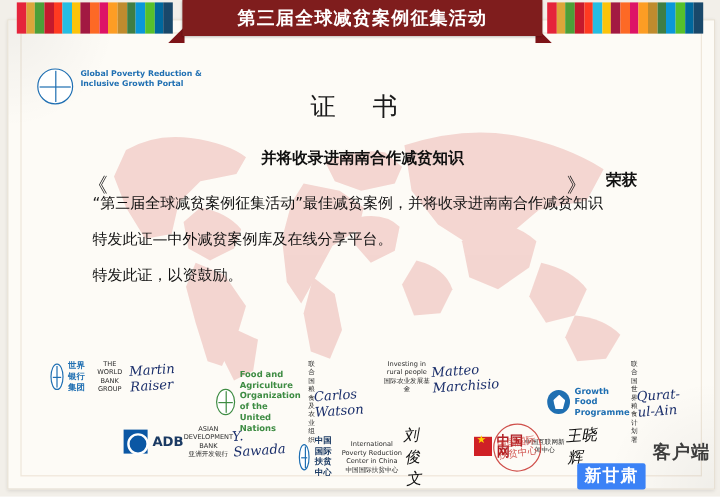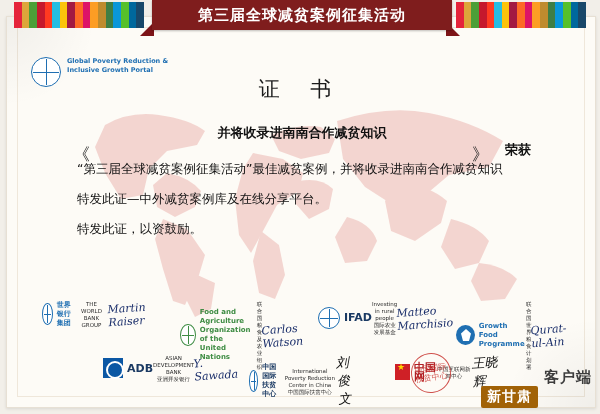--- a/index.html
+++ b/index.html
@@ -321,21 +321,21 @@
   
   #channel-wm {
     position: absolute;
     right: 8px; bottom: 6px;
     display: flex;
     align-items: center;
     gap: 6px;
     z-index: 40;
   }
   #channel-wm .brand {
-    background: #a16207;
+    background: #3b82f6;
     color: #ffffff;
     font-size: 14px;
     font-weight: bold;
     padding: 2px 6px;
     border-radius: 2px;
     letter-spacing: 1px;
     margin-top: 40px;
   }
   #channel-wm .suffix {
     color: #3d3d3d;
@@ -416,24 +416,20 @@
           <span class="mark-circle green"></span>
           <span class="mark-label green">Food and Agriculture
 Organization of the
 United Nations</span>
         </div>
         <div class="logo-cap">联合国粮食及农业组织</div>
         <div class="sig">Carlos Watson</div>
       </div>
 
       <div class="logo-item">
-        <div class="logo-mark">
-          <span class="mark-circle"></span>
-          <span class="mark-label dark big">IFAD</span>
-        </div>
         <div class="logo-cap">Investing in rural people
 国际农业发展基金</div>
         <div class="sig">Matteo Marchisio</div>
       </div>
 
       <div class="logo-item">
         <div class="logo-mark">
           <span class="wfp-mark"></span>
           <span class="mark-label">Growth Food
 Programme</span>

